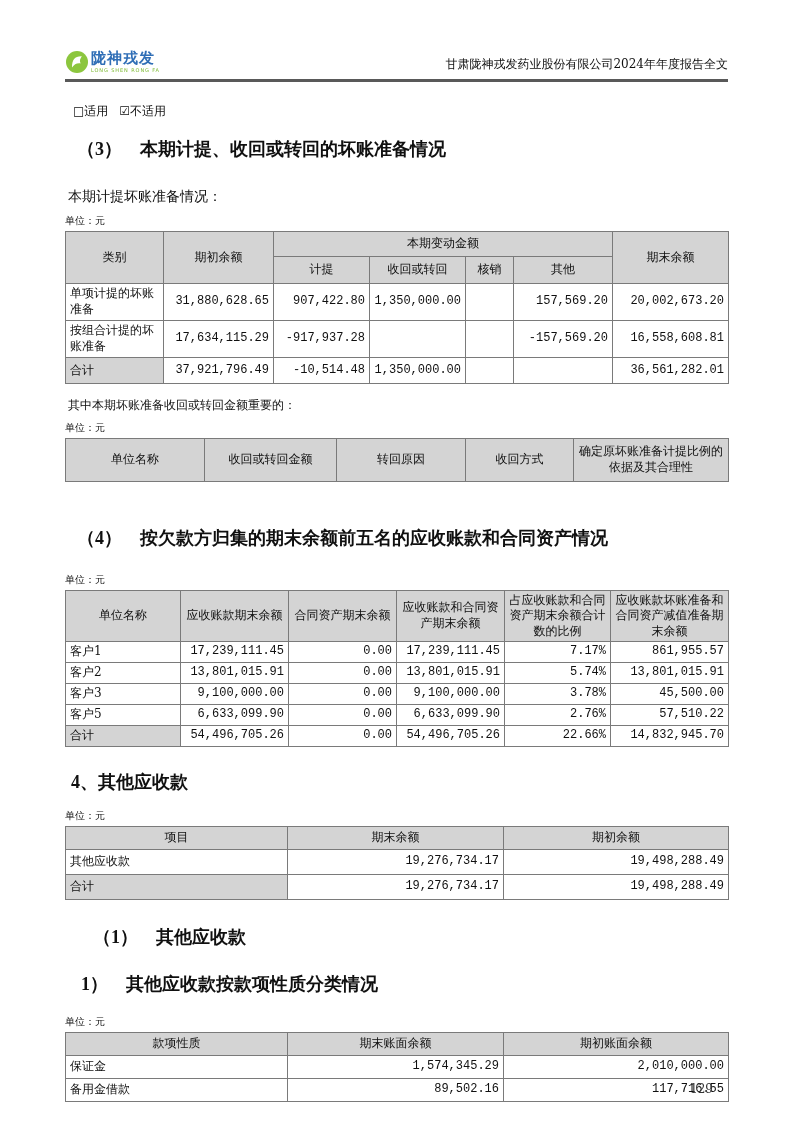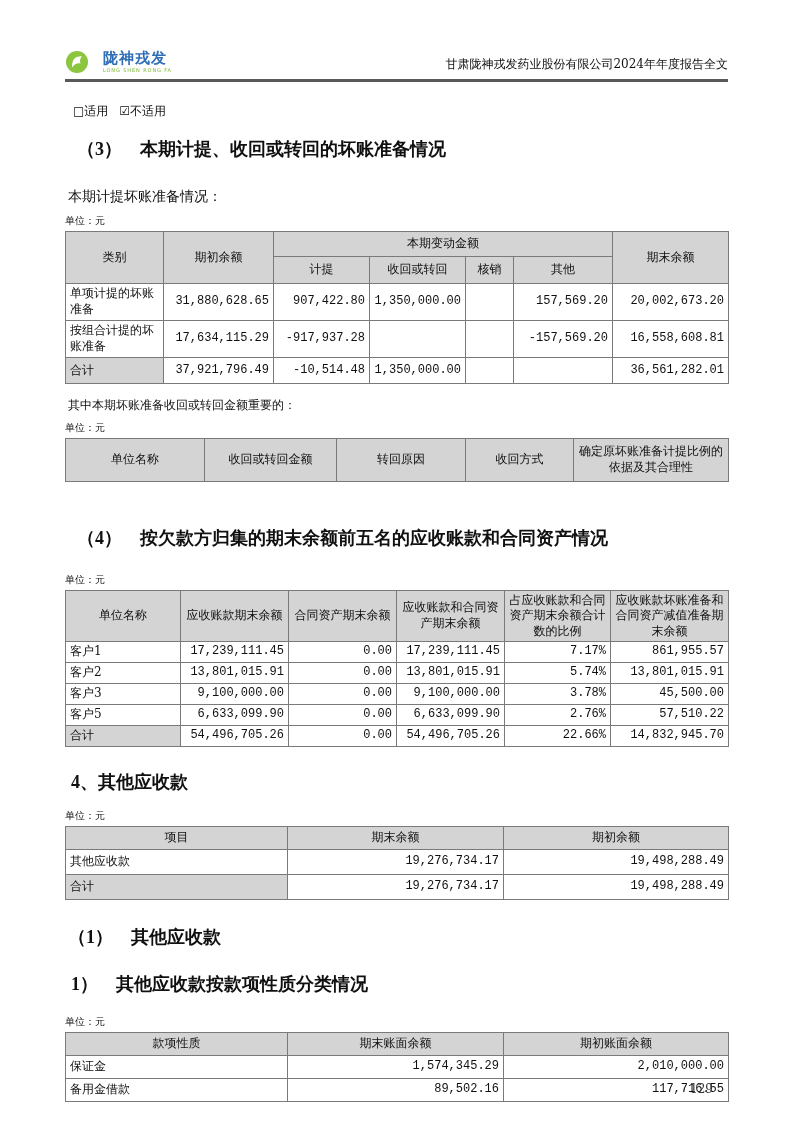--- a/index.html
+++ b/index.html
@@ -3,36 +3,36 @@
 <meta charset="utf-8">
 <style>
   html,body{margin:0;padding:0;background:#ffffff;}
   .page{
     position:relative;width:793px;height:1122px;box-sizing:border-box;
     padding:46px 65px 0 65px;background:#fff;overflow:hidden;
     font-family:"DejaVu Serif","Liberation Serif",serif;color:#101010;
   }
   
   .hdr{display:flex;justify-content:space-between;align-items:flex-end;height:28px;}
-  .logo{display:flex;align-items:center;gap:14px;}
+  .logo{display:flex;align-items:center;gap:2px;}
   .logo-txt{display:flex;flex-direction:column;line-height:1;}
   .logo-cn{font-family:"DejaVu Sans","Liberation Sans",sans-serif;font-weight:bold;font-size:15px;color:#2f6eb6;letter-spacing:1px;}
   .logo-en{font-family:"DejaVu Sans","Liberation Sans",sans-serif;font-size:5px;color:#7ab82e;letter-spacing:0.9px;margin-top:2px;}
   .hdr-title{font-size:12px;padding-bottom:1px;}
   .rule{height:3px;background:#595959;margin-top:5px;}
   
   .applicability{margin:21px 0 0 8px;font-size:12px;}
   .applicability .box{font-family:"DejaVu Sans","Liberation Sans",sans-serif;font-size:12px;}
   .applicability .second{margin-left:7px;}
   .sec{font-family:Liberation Serif, serif;font-weight:bold;font-size:18px;}
   .sec-3{margin:17px 0 0 12px;}
   .sec-4{margin:44px 0 0 12px;}
   .sec-other{margin:23px 0 0 6px;}
-  .sec-sub1{margin:25px 0 0 3px;}
-  .sec-nature{margin:23px 0 0 6px;}
+  .sec-sub1{margin:25px 0 0 28px;}
+  .sec-nature{margin:23px 0 0 16px;}
   .intro{margin:27px 0 0 3px;font-size:14px;}
   .note{margin:13px 0 0 3px;font-size:12px;}
   .unit{text-align:left;font-size:10px;padding-right:16px;margin-bottom:3px;}
   .u1{margin-top:8px;} .u2{margin-top:7px;} .u3{margin-top:23px;} .u4{margin-top:15px;} .u5{margin-top:19px;}
   
   table.t{border-collapse:collapse;width:663px;table-layout:fixed;}
   table.t th,table.t td{
     border:1px solid #7a7a7a;vertical-align:middle;padding:1px 4px;
     font-size:12px;overflow:hidden;word-break:break-all;line-height:1.3;
   }

